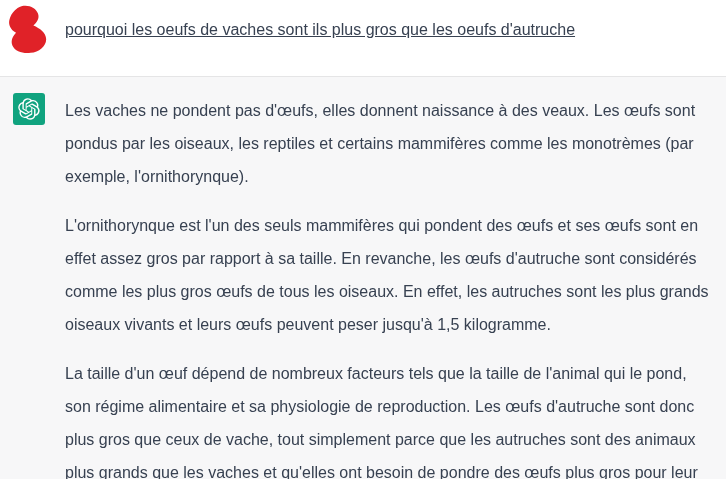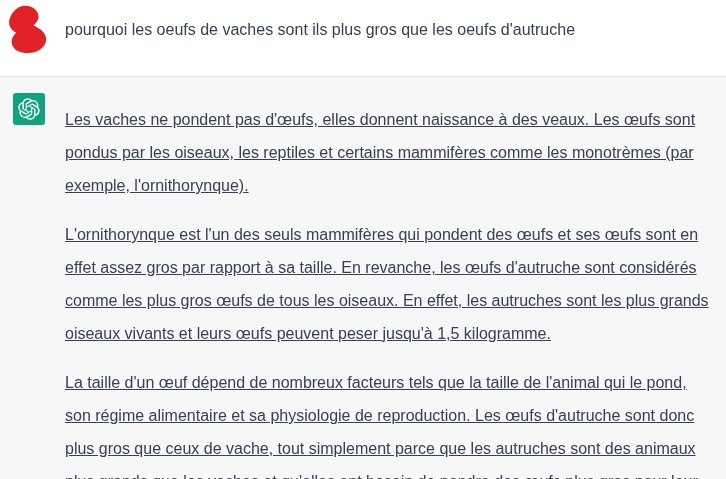--- a/index.html
+++ b/index.html
@@ -11,30 +11,31 @@
     font-size: 16px;
     line-height: 33px;
   }
   .chat { width: 726px; height: 479px; display: flex; flex-direction: column; }
   .row { display: flex; align-items: flex-start; }
   .row.user {
     background: var(--page_bg, #ffffff);
     height: 76px;
     flex: 0 0 76px;
     padding-top: 13px;
+    text-decoration: underline;
   }
   .row.assistant {
     background: var(--assistant_row_bg, #f7f7f8);
     border-top: 1px solid var(--row_border, #e5e5e6);
     flex: 1 1 auto;
     padding-top: 16px;
   }
   .avatar-col { flex: 0 0 65px; width: 65px; position: relative; height: 100%; }
   .content-col { flex: 1 1 auto; padding-right: 14px; min-width: 0; }
-  .content-col p { margin: 10px 0 16px 0; text-decoration: underline; }
+  .content-col p { margin: 1px 0 16px 0; }
   .content-col p:last-child { margin-bottom: 0; }
   .blob-avatar {
     position: absolute; left: 6px; top: -9px; width: 42px; height: 52px;
   }
   .bot-avatar {
     position: absolute; left: 13px; top: 0;
     width: 32px; height: 32px;
     background: var(--assistant_avatar_bg, #10a37f);
     border-radius: 3px;
     display: flex; align-items: center; justify-content: center;

